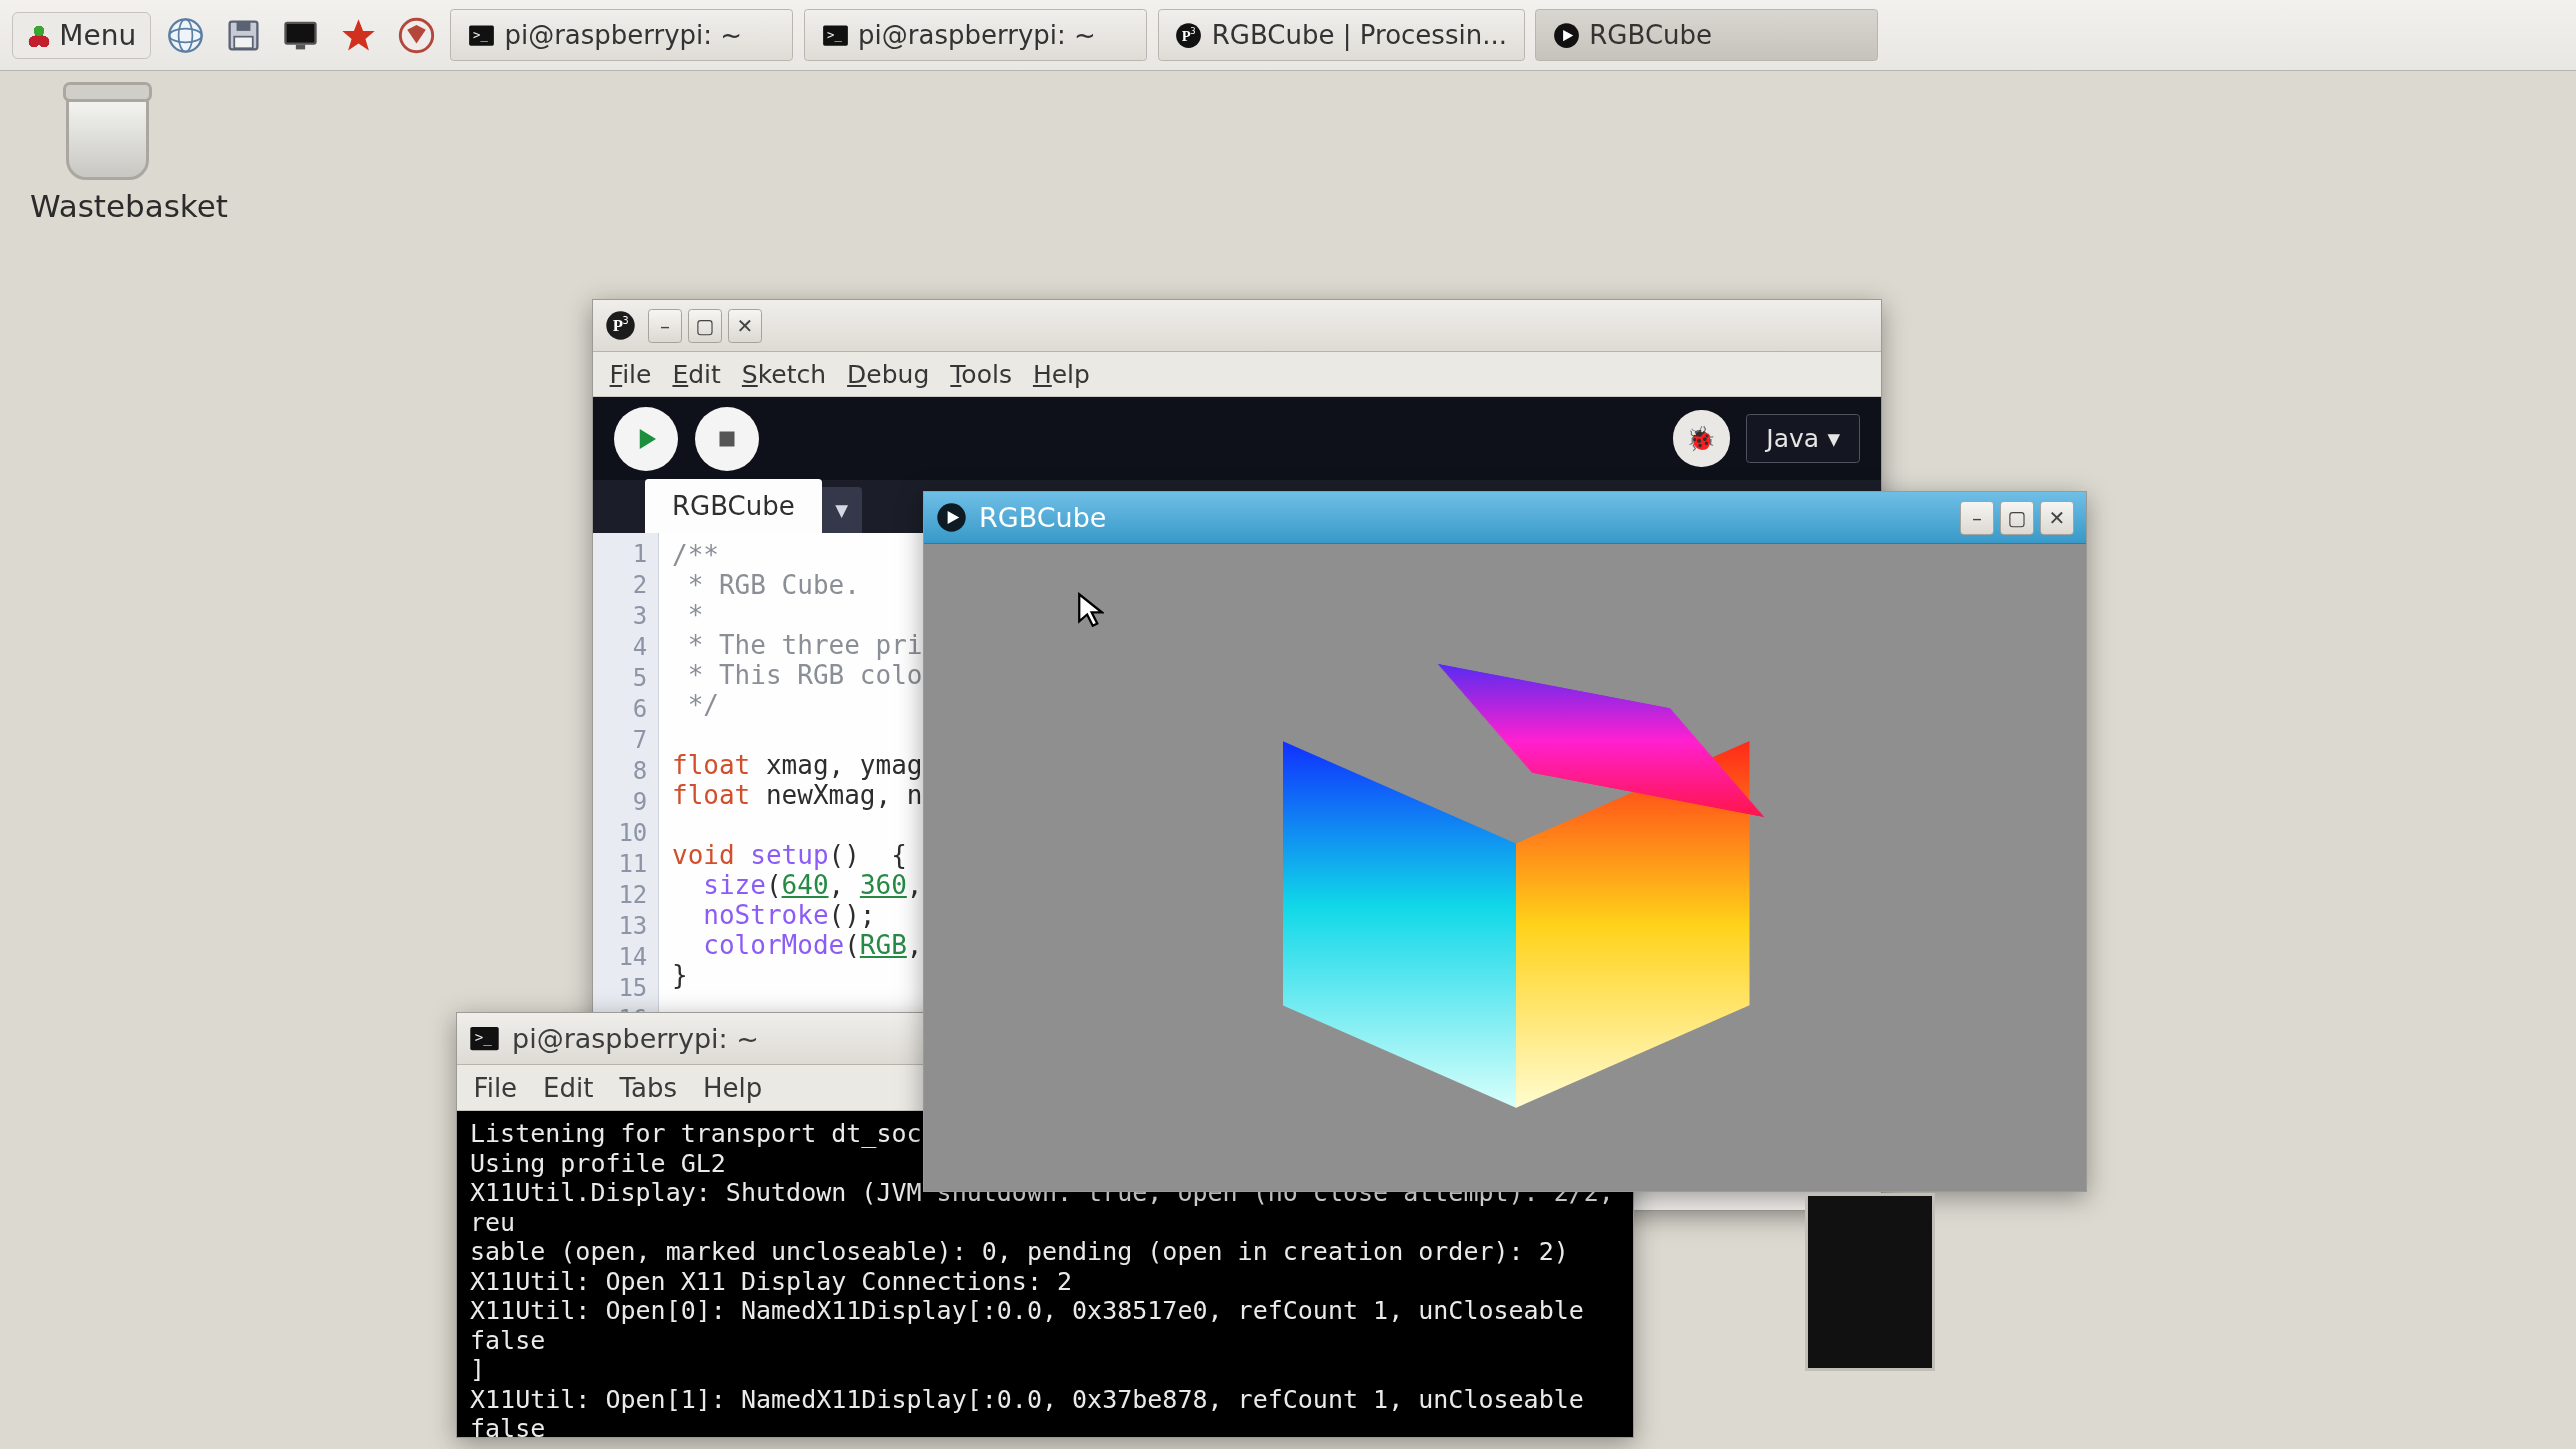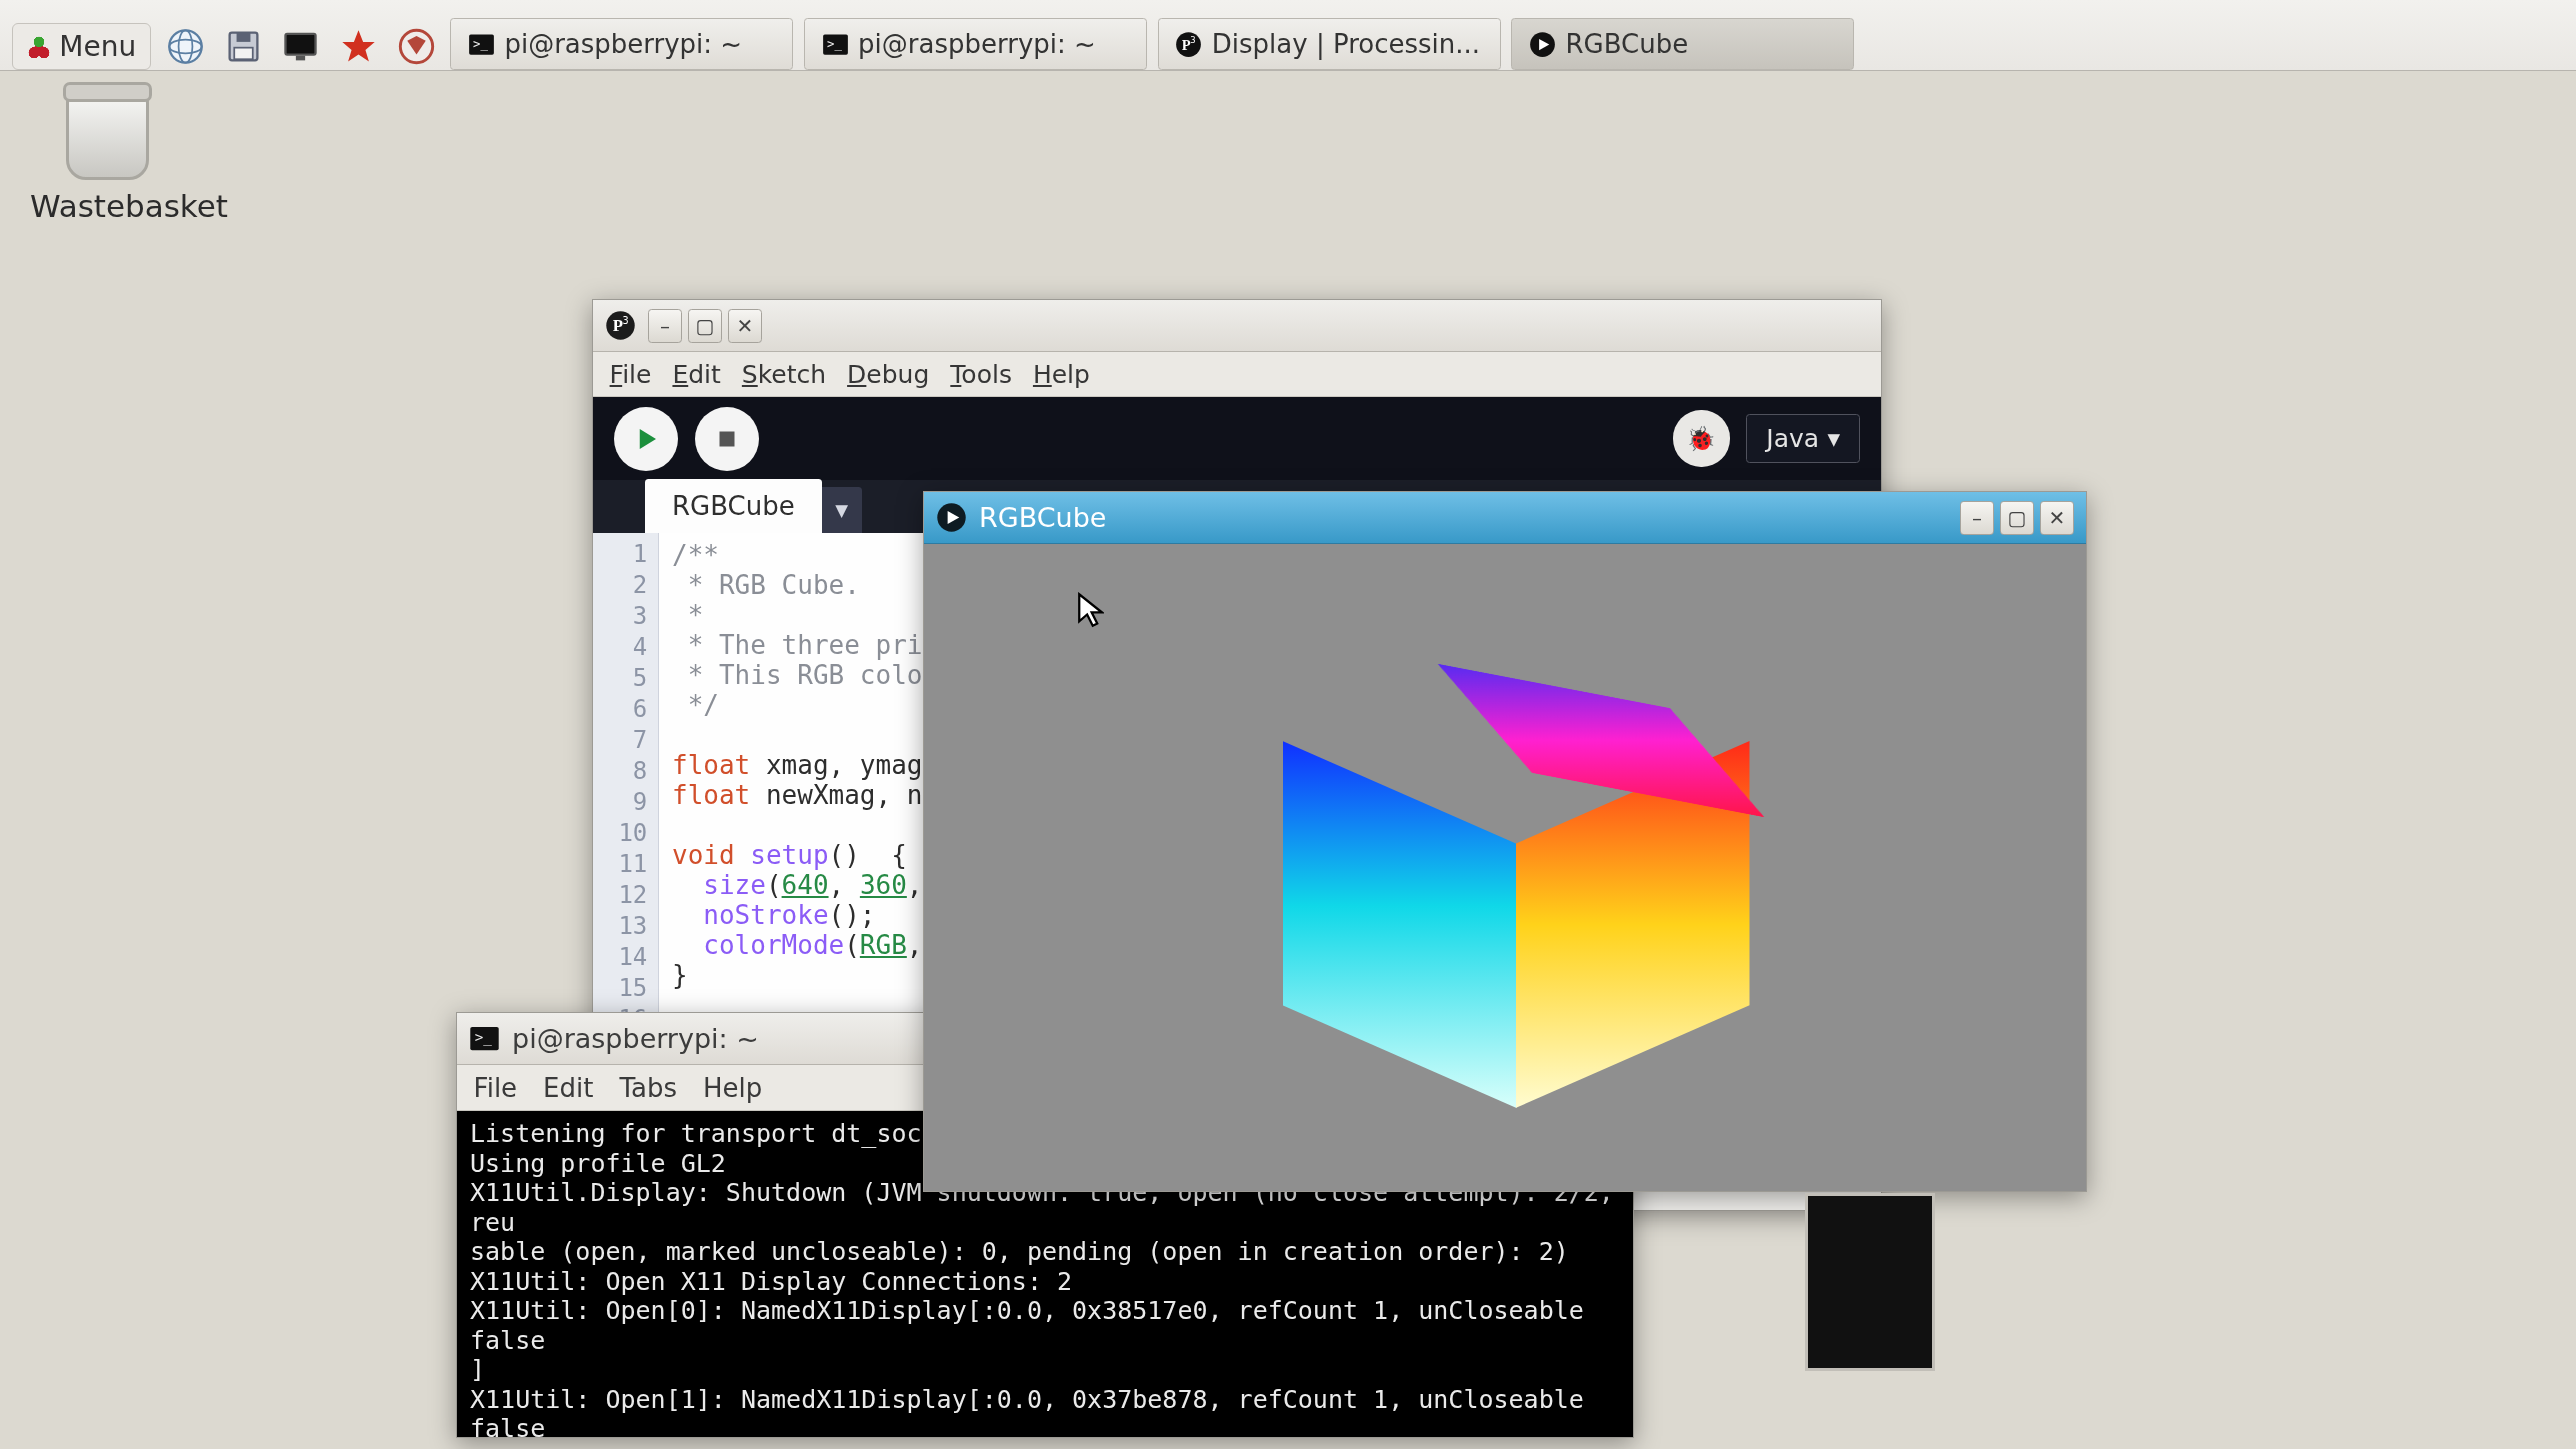--- a/index.html
+++ b/index.html
@@ -13,21 +13,21 @@
   }
 
   
   .taskbar {
     position: absolute;
     top: 0; left: 0; right: 0;
     height: 71px;
     background: linear-gradient(#f2f1ee, #e9e7e3);
     border-bottom: 1.8px solid #b7b4ae;
     display: flex;
-    align-items: flex-end;
+    align-items: center;
     padding: 0 12px;
     gap: 10.7px;
   }
   .tb-menu {
     display: flex;
     align-items: center;
     gap: 8.3px;
     padding: 6px 14px;
     font-size: 28px;
     color: #333;
@@ -391,21 +391,21 @@
         <text x="9" y="30" fill="#eee" font-size="22" font-family="monospace">&gt;_</text>
     </svg>
     <span>pi@raspberrypi: ~</span>
   </div>
   <div class="tb-task">
     <svg class="tb-app-icon" viewBox="0 0 48 48" style="font-size:44px">
       <circle cx="24" cy="24" r="22" fill="#111"></circle>
         <text x="12" y="33" fill="#fff" font-size="26" font-family="serif" font-weight="700">P</text>
         <text x="27" y="21" fill="#fff" font-size="15">3</text>
     </svg>
-    <span>Display | Processin...</span>
+    <span>RGBCube | Processin...</span>
   </div>
   <div class="tb-task active">
     <svg class="tb-app-icon" viewBox="0 0 48 48">
       <circle cx="24" cy="24" r="22" fill="#111"></circle>
         <polygon points="18,14 36,24 18,34" fill="#fff"></polygon>
     </svg>
     <span>RGBCube</span>
   </div>
 </div>
 

